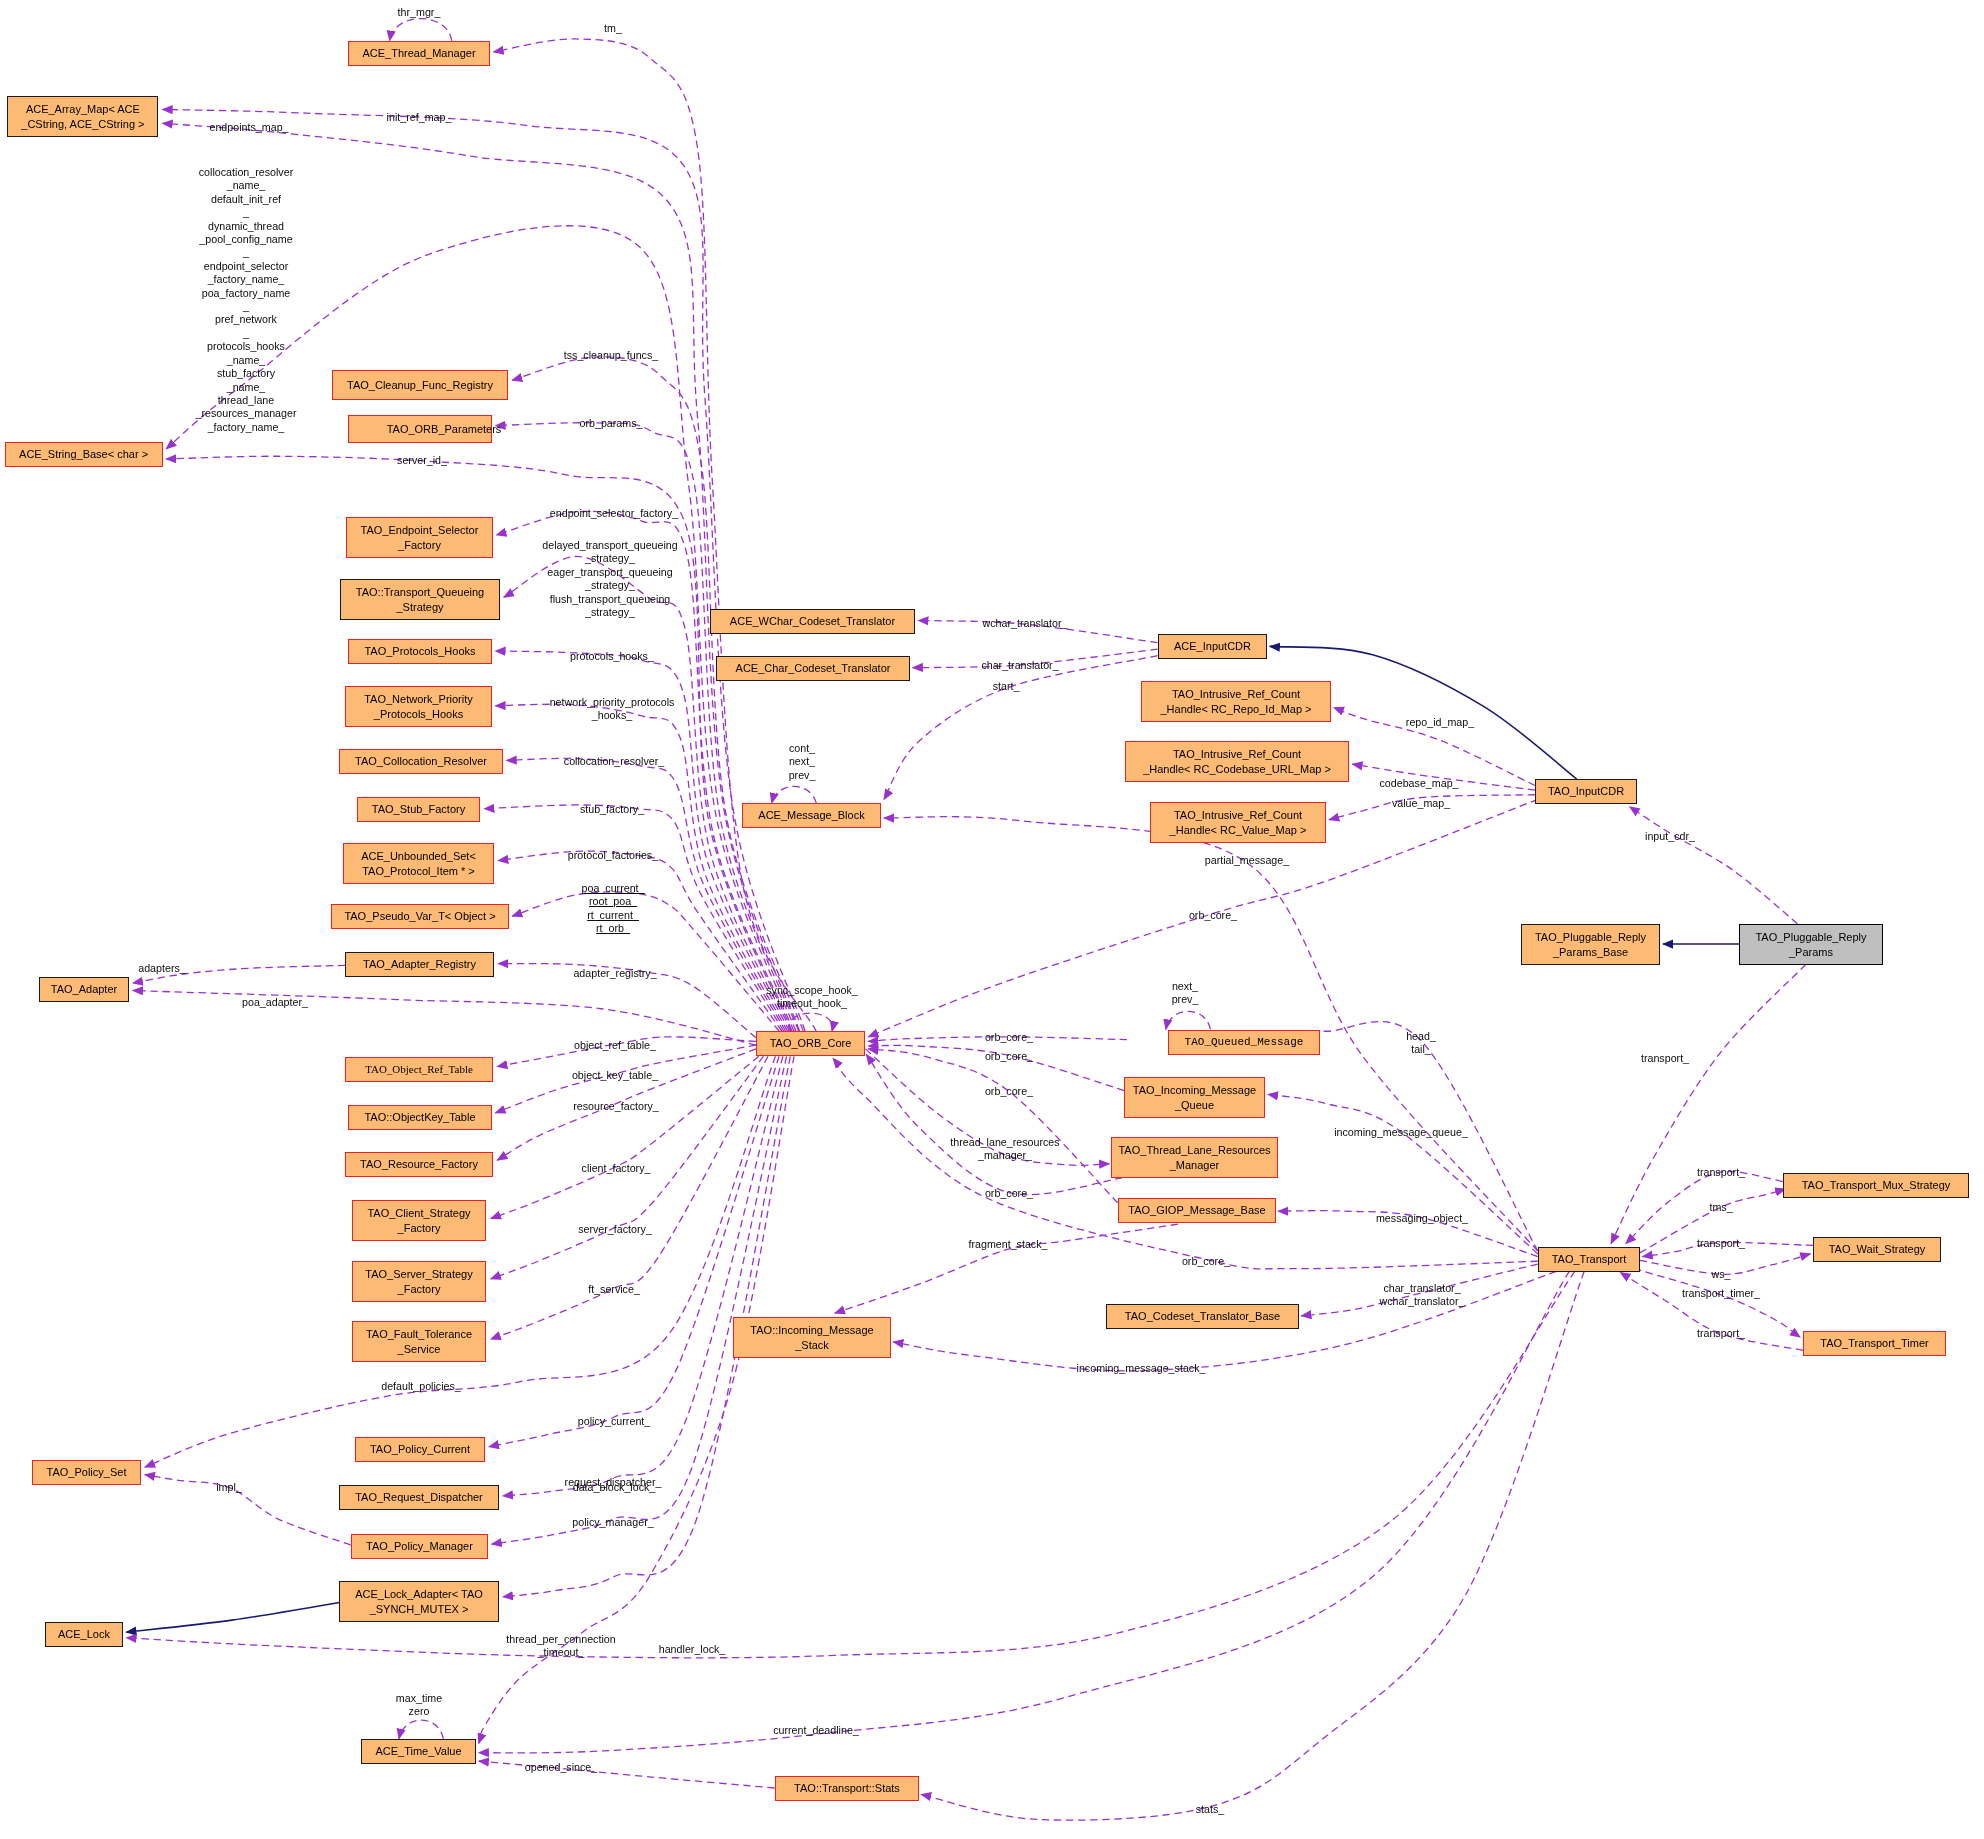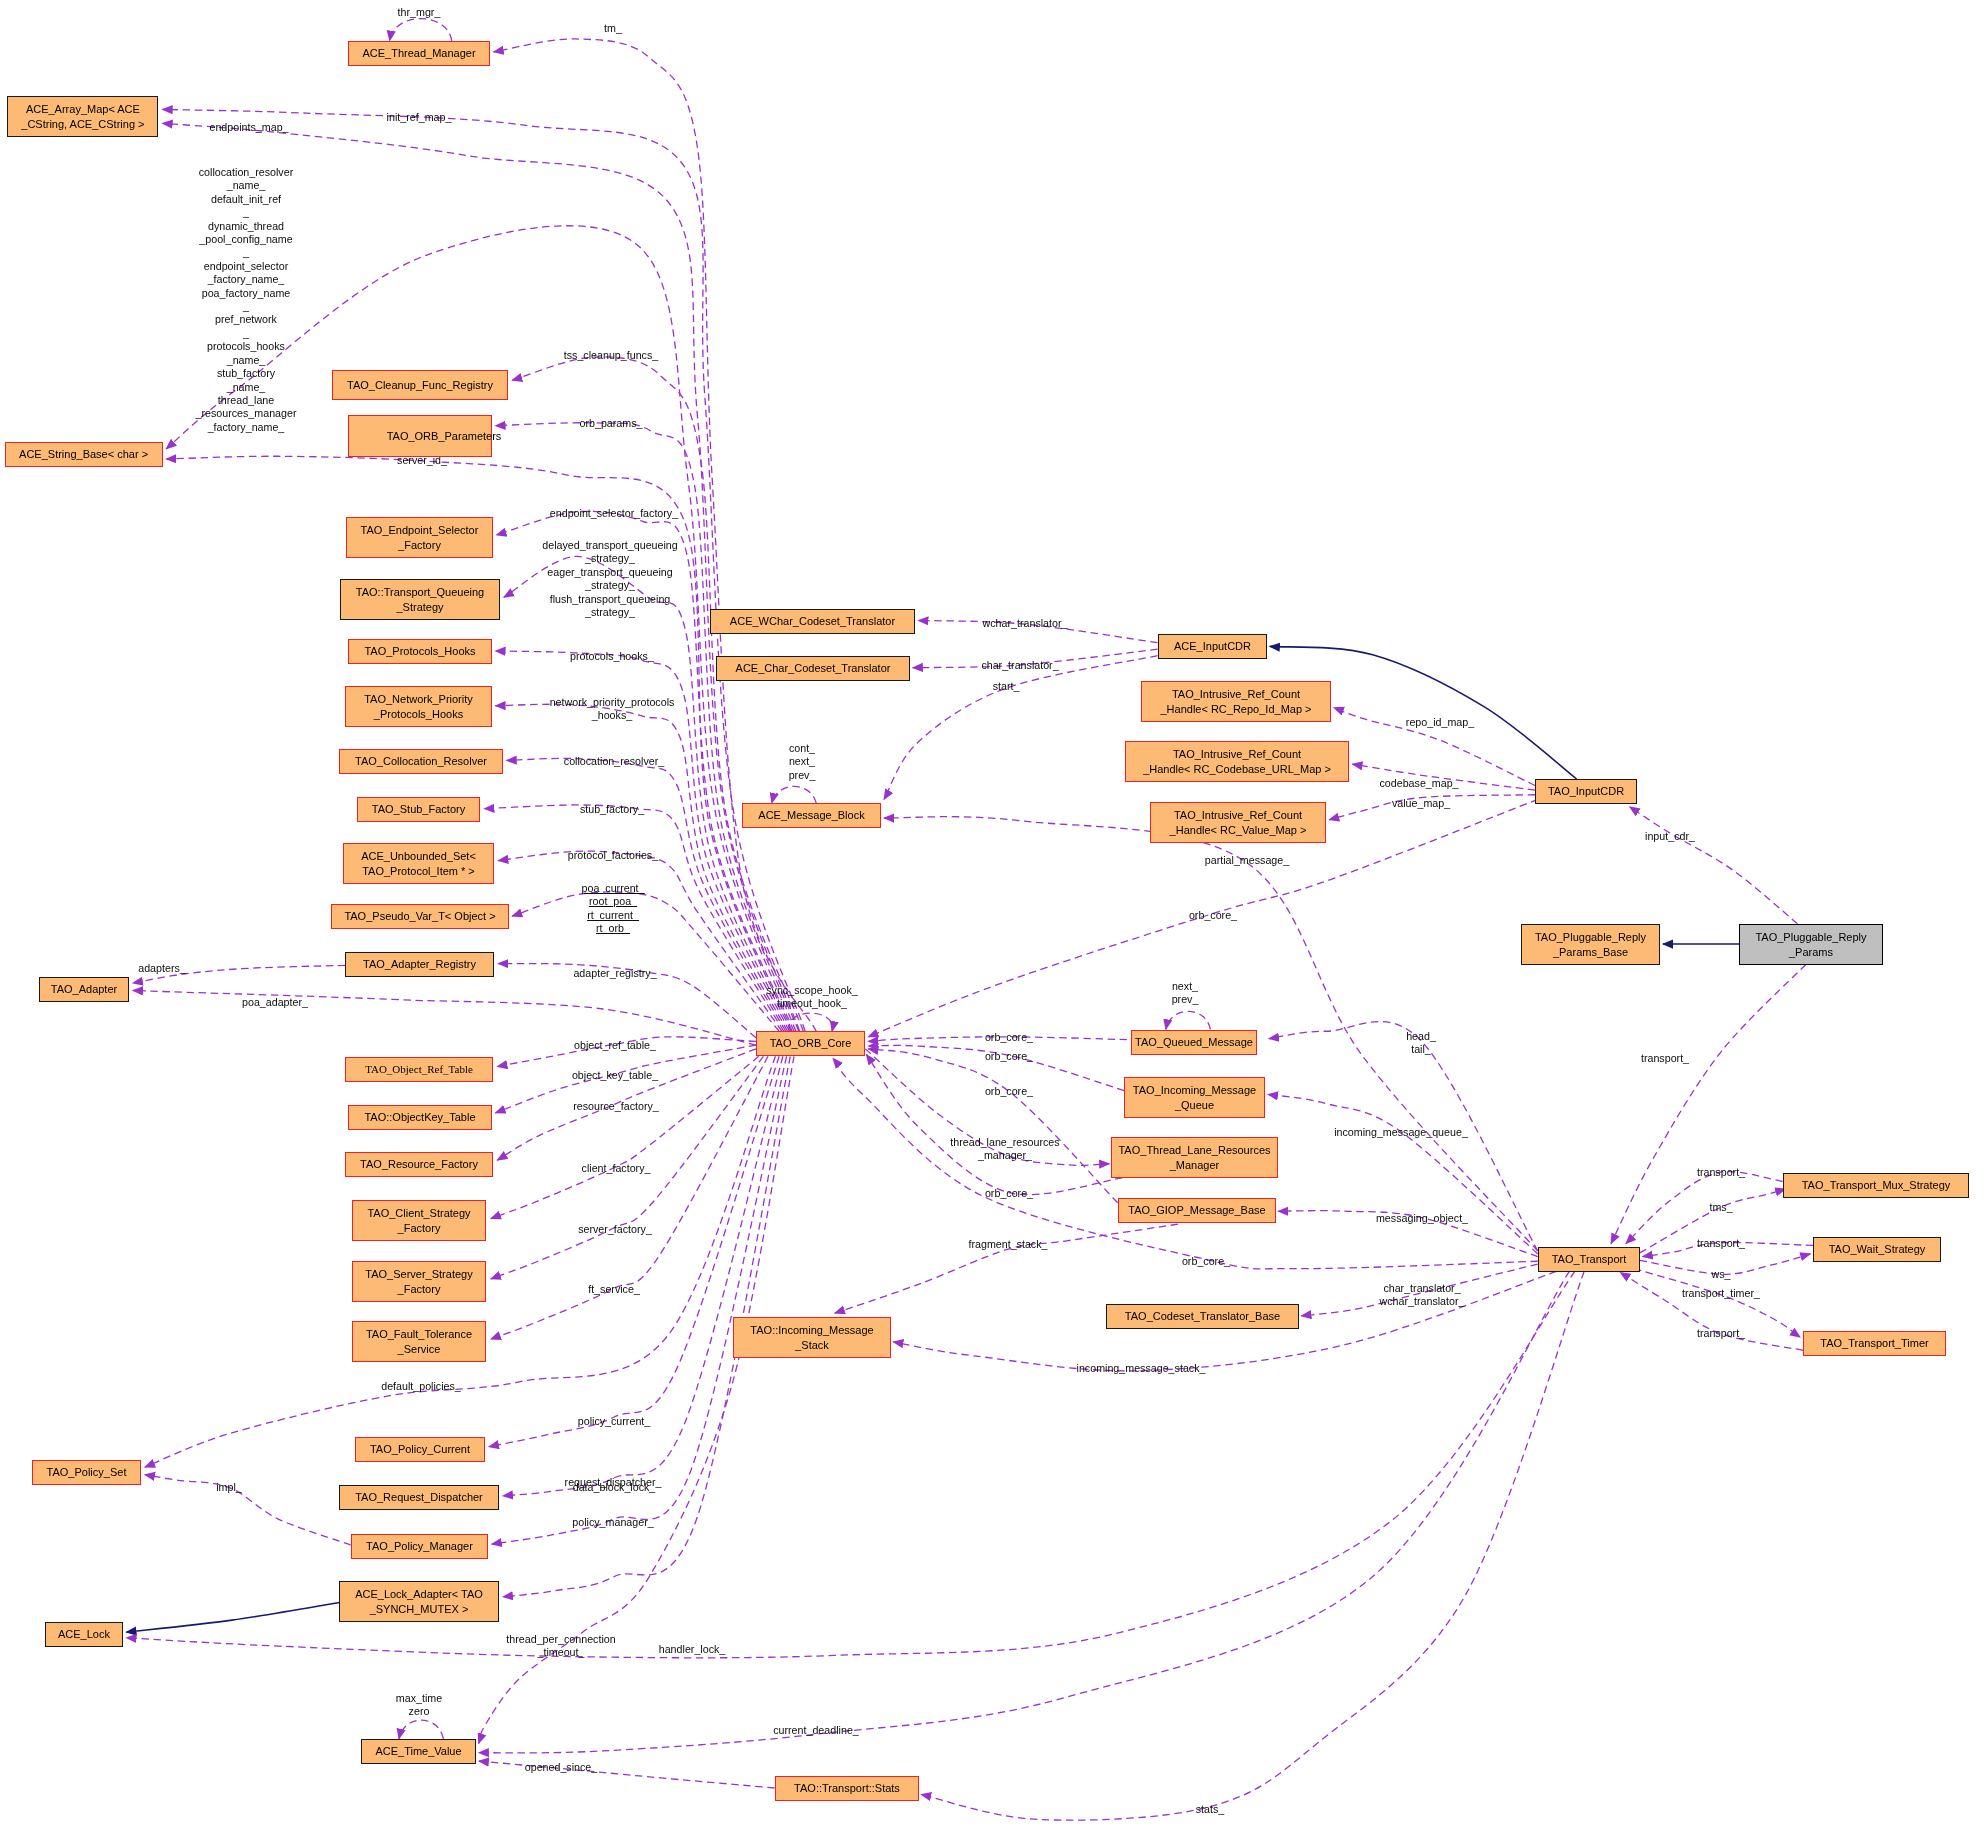--- a/index.html
+++ b/index.html
@@ -114,21 +114,21 @@
     </div>
     <div class="node " style="left: 45px; top: 1622px; width: 78px; height: 25px;">
       <div>ACE_Lock</div>
     </div>
     <div class="node red" style="left: 348px; top: 41px; width: 142px; height: 25px;">
       <div>ACE_Thread_Manager</div>
     </div>
     <div class="node red" style="left: 332px; top: 370px; width: 176px; height: 30px; text-align: center;">
       <div>TAO_Cleanup_Func_Registry</div>
     </div>
-    <div class="node red" style="left: 348px; top: 415px; width: 144px; height: 42px; padding-left: 48px;">
+    <div class="node red" style="left: 348px; top: 415px; width: 144px; height: 28px; padding-left: 48px;">
       <div>TAO_ORB_Parameters</div>
     </div>
     <div class="node red" style="left: 346px; top: 517px; width: 147px; height: 41px;">
       <div>TAO_Endpoint_Selector</div>
       <div>_Factory</div>
     </div>
     <div class="node " style="left: 340px; top: 579px; width: 160px; height: 41px;">
       <div>TAO::Transport_Queueing</div>
       <div>_Strategy</div>
     </div>
@@ -204,21 +204,21 @@
     <div class="node red" style="left: 742px; top: 803px; width: 139px; height: 25px;">
       <div>ACE_Message_Block</div>
     </div>
     <div class="node red" style="left: 733px; top: 1317px; width: 158px; height: 41px;">
       <div>TAO::Incoming_Message</div>
       <div>_Stack</div>
     </div>
     <div class="node red" style="left: 775px; top: 1776px; width: 144px; height: 25px;">
       <div>TAO::Transport::Stats</div>
     </div>
-    <div class="node red" style="left: 1131px; top: 1030px; width: 126px; height: 25px;">
+    <div class="node red" style="left: 1168px; top: 1030px; width: 152px; height: 25px; font-family: Liberation Mono, monospace;">
       <div>TAO_Queued_Message</div>
     </div>
     <div class="node red" style="left: 1124px; top: 1077px; width: 141px; height: 41px;">
       <div>TAO_Incoming_Message</div>
       <div>_Queue</div>
     </div>
     <div class="node red" style="left: 1111px; top: 1137px; width: 167px; height: 41px;">
       <div>TAO_Thread_Lane_Resources</div>
       <div>_Manager</div>
     </div>

